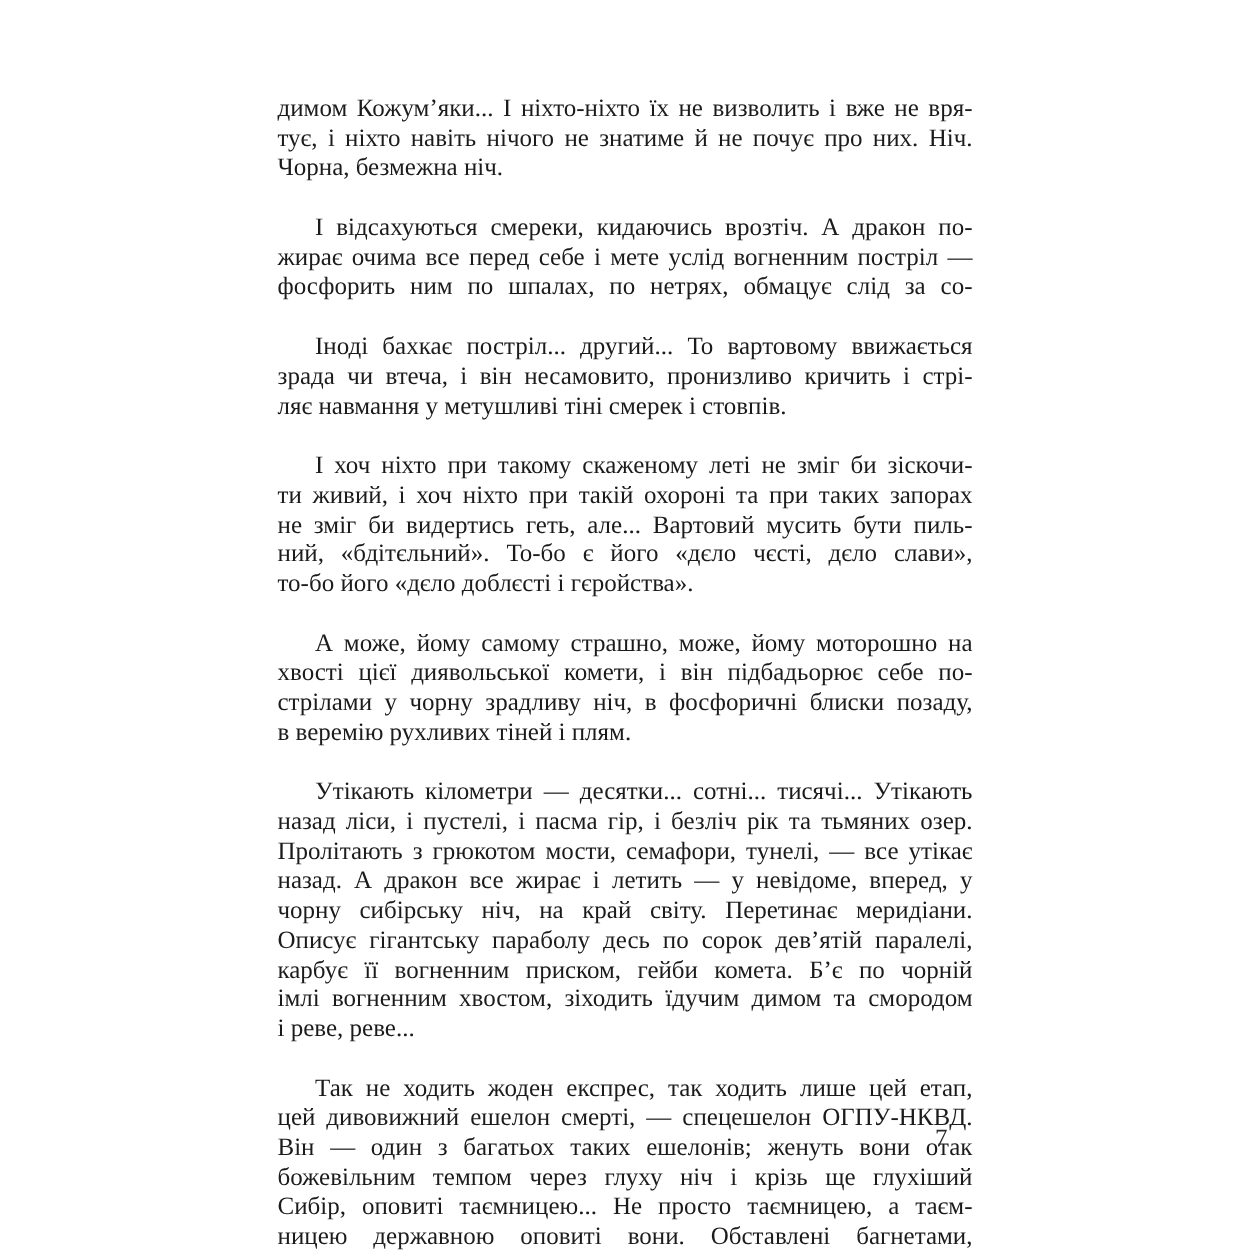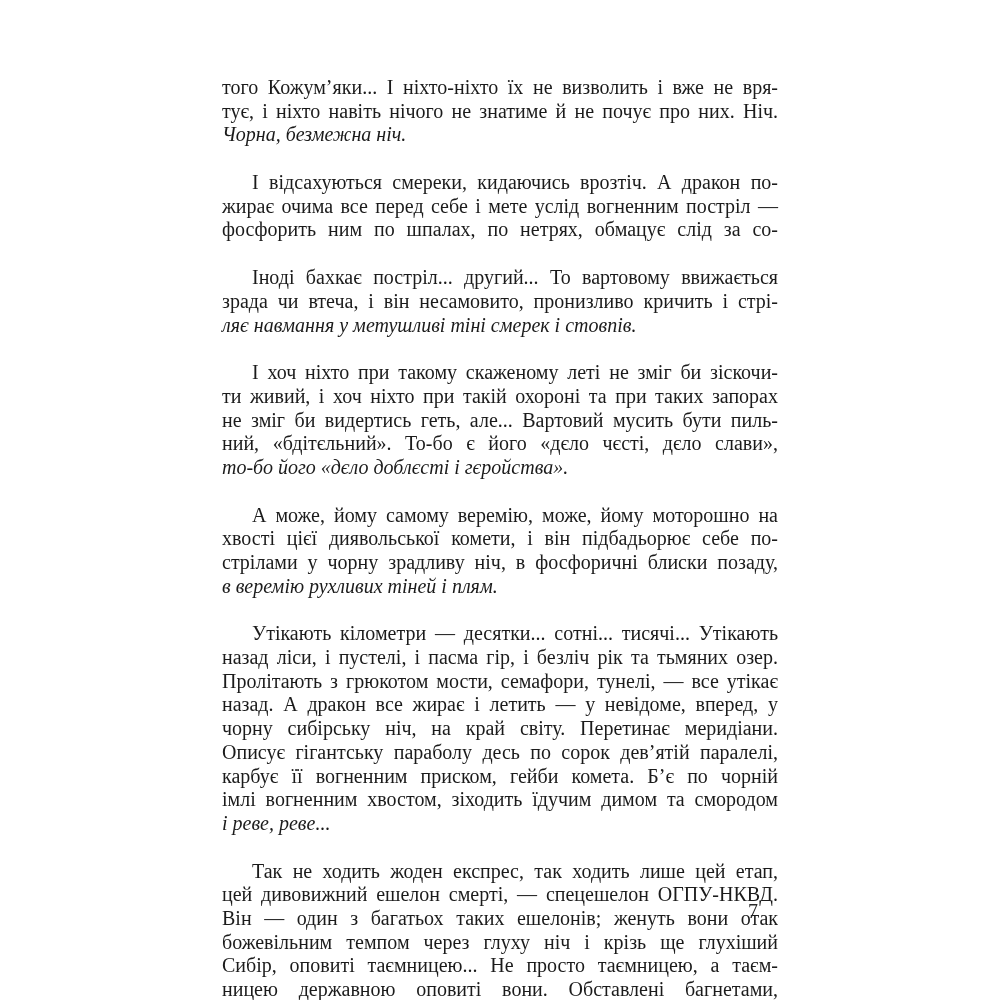--- a/index.html
+++ b/index.html
@@ -33,21 +33,20 @@
     overflow: visible;
     white-space: normal;
   }
   .line.justify {
     text-align: justify;
     text-align-last: justify;
   }
   .line.left {
     text-align: right;
     text-align-last: left;
-    font-style: italic;
   }
   .line.indent {
     text-indent: 30px;
     margin-top: 24px;
   }
   .folio {
     position: absolute;
     left: 222px;
     top: 900px;
     width: 556px;
@@ -58,21 +57,21 @@
     line-height: 23.7px;
     color: #2a2a2a;
   }
 </style>
 </head>
 <body>
 
 <div class="page">
   <div class="text-block">
       <div class="para">
-        <div class="line justify">того Кожум’яки... І ніхто-ніхто їх не визволить і вже не вря-</div>
+        <div class="line justify">димом Кожум’яки... І ніхто-ніхто їх не визволить і вже не вря-</div>
         <div class="line justify">тує, і ніхто навіть нічого не знатиме й не почує про них. Ніч.</div>
         <div class="line left">Чорна, безмежна ніч.</div>
       </div>
       <div class="para">
         <div class="line justify indent">І відсахуються смереки, кидаючись врозтіч. А дракон по-</div>
         <div class="line justify">жирає очима все перед себе і мете услід вогненним постріл —</div>
         <div class="line justify">фосфорить ним по шпалах, по нетрях, обмацує слід за со-</div>
       </div>
       <div class="para">
         <div class="line justify indent">Іноді бахкає постріл... другий... То вартовому ввижається</div>
@@ -80,21 +79,21 @@
         <div class="line left">ляє навмання у метушливі тіні смерек і стовпів.</div>
       </div>
       <div class="para">
         <div class="line justify indent">І хоч ніхто при такому скаженому леті не зміг би зіскочи-</div>
         <div class="line justify">ти живий, і хоч ніхто при такій охороні та при таких запорах</div>
         <div class="line justify">не зміг би видертись геть, але... Вартовий мусить бути пиль-</div>
         <div class="line justify">ний, «бдітєльний». То-бо є його «дєло чєсті, дєло слави»,</div>
         <div class="line left">то-бо його «дєло доблєсті і гєройства».</div>
       </div>
       <div class="para">
-        <div class="line justify indent">А може, йому самому веремію, може, йому моторошно на</div>
+        <div class="line justify indent">А може, йому самому страшно, може, йому моторошно на</div>
         <div class="line justify">хвості цієї диявольської комети, і він підбадьорює себе по-</div>
         <div class="line justify">стрілами у чорну зрадливу ніч, в фосфоричні блиски позаду,</div>
         <div class="line left">в веремію рухливих тіней і плям.</div>
       </div>
       <div class="para">
         <div class="line justify indent">Утікають кілометри — десятки... сотні... тисячі... Утікають</div>
         <div class="line justify">назад ліси, і пустелі, і пасма гір, і безліч рік та тьмяних озер.</div>
         <div class="line justify">Пролітають з грюкотом мости, семафори, тунелі, — все утікає</div>
         <div class="line justify">назад. А дракон все жирає і летить — у невідоме, вперед, у</div>
         <div class="line justify">чорну сибірську ніч, на край світу. Перетинає меридіани.</div>

